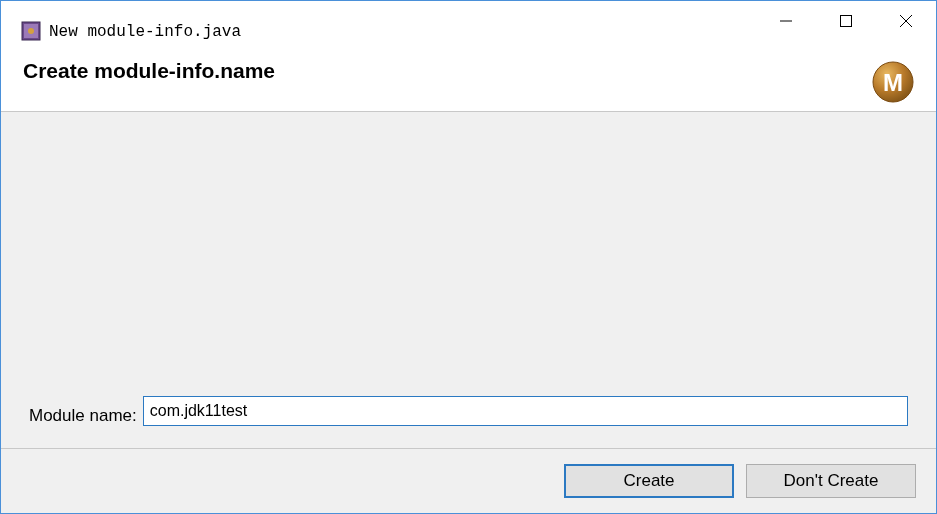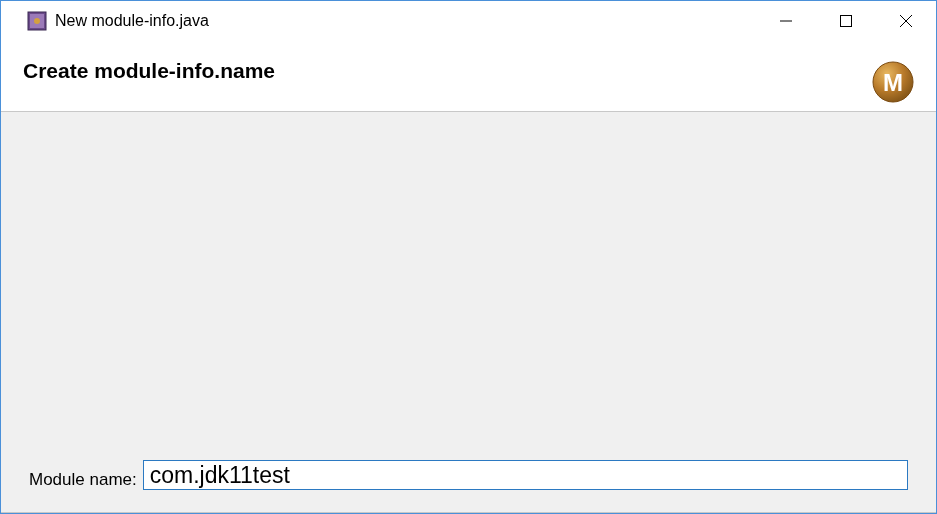--- a/index.html
+++ b/index.html
@@ -22,22 +22,23 @@
       border: 1px solid #4a90d9;
       display: flex;
       flex-direction: column;
       background: #ffffff;
     }
 
     .titlebar {
       height: 40px;
       background: #ffffff;
       display: flex;
-      align-items: center;
-      padding-left: 26px;
+      align-items: flex-end;
+      padding-left: 20px;
+      font-family: Liberation Mono, monospace;
     }
 
     .titlebar-icon {
       width: 20px;
       height: 20px;
       margin-right: 8px;
       display: flex;
       align-items: center;
       justify-content: center;
     }
@@ -108,21 +109,21 @@
       color: #000000;
       margin-right: 6px;
       padding-top: 3px;
     }
 
     .field-input {
       flex: 1;
       height: 30px;
       border: 1px solid #2b79c2;
       padding: 2px 6px;
-      font-size: 23px;
+      font-size: 16px;
       font-family: "Segoe UI", Tahoma, sans-serif;
       background: #ffffff;
       outline: none;
     }
 
     .footer {
       height: 64px;
       background: #f0f0f0;
       display: flex;
       align-items: center;
@@ -195,14 +196,18 @@
         <text x="21" y="30" font-family="Arial" font-size="24" font-weight="bold" fill="#ffffff" text-anchor="middle">M</text>
       </svg>
     </div>
   </div>
 
   <div class="content">
     <div class="field-label">Module name:</div>
     <input type="text" class="field-input" value="com.jdk11test" style="">
   </div>
 
+  <div class="footer">
+    <button class="btn primary">Create</button>
+    <button class="btn">Don't Create</button>
+  </div>
 
 </div>
 
 </body></html>

